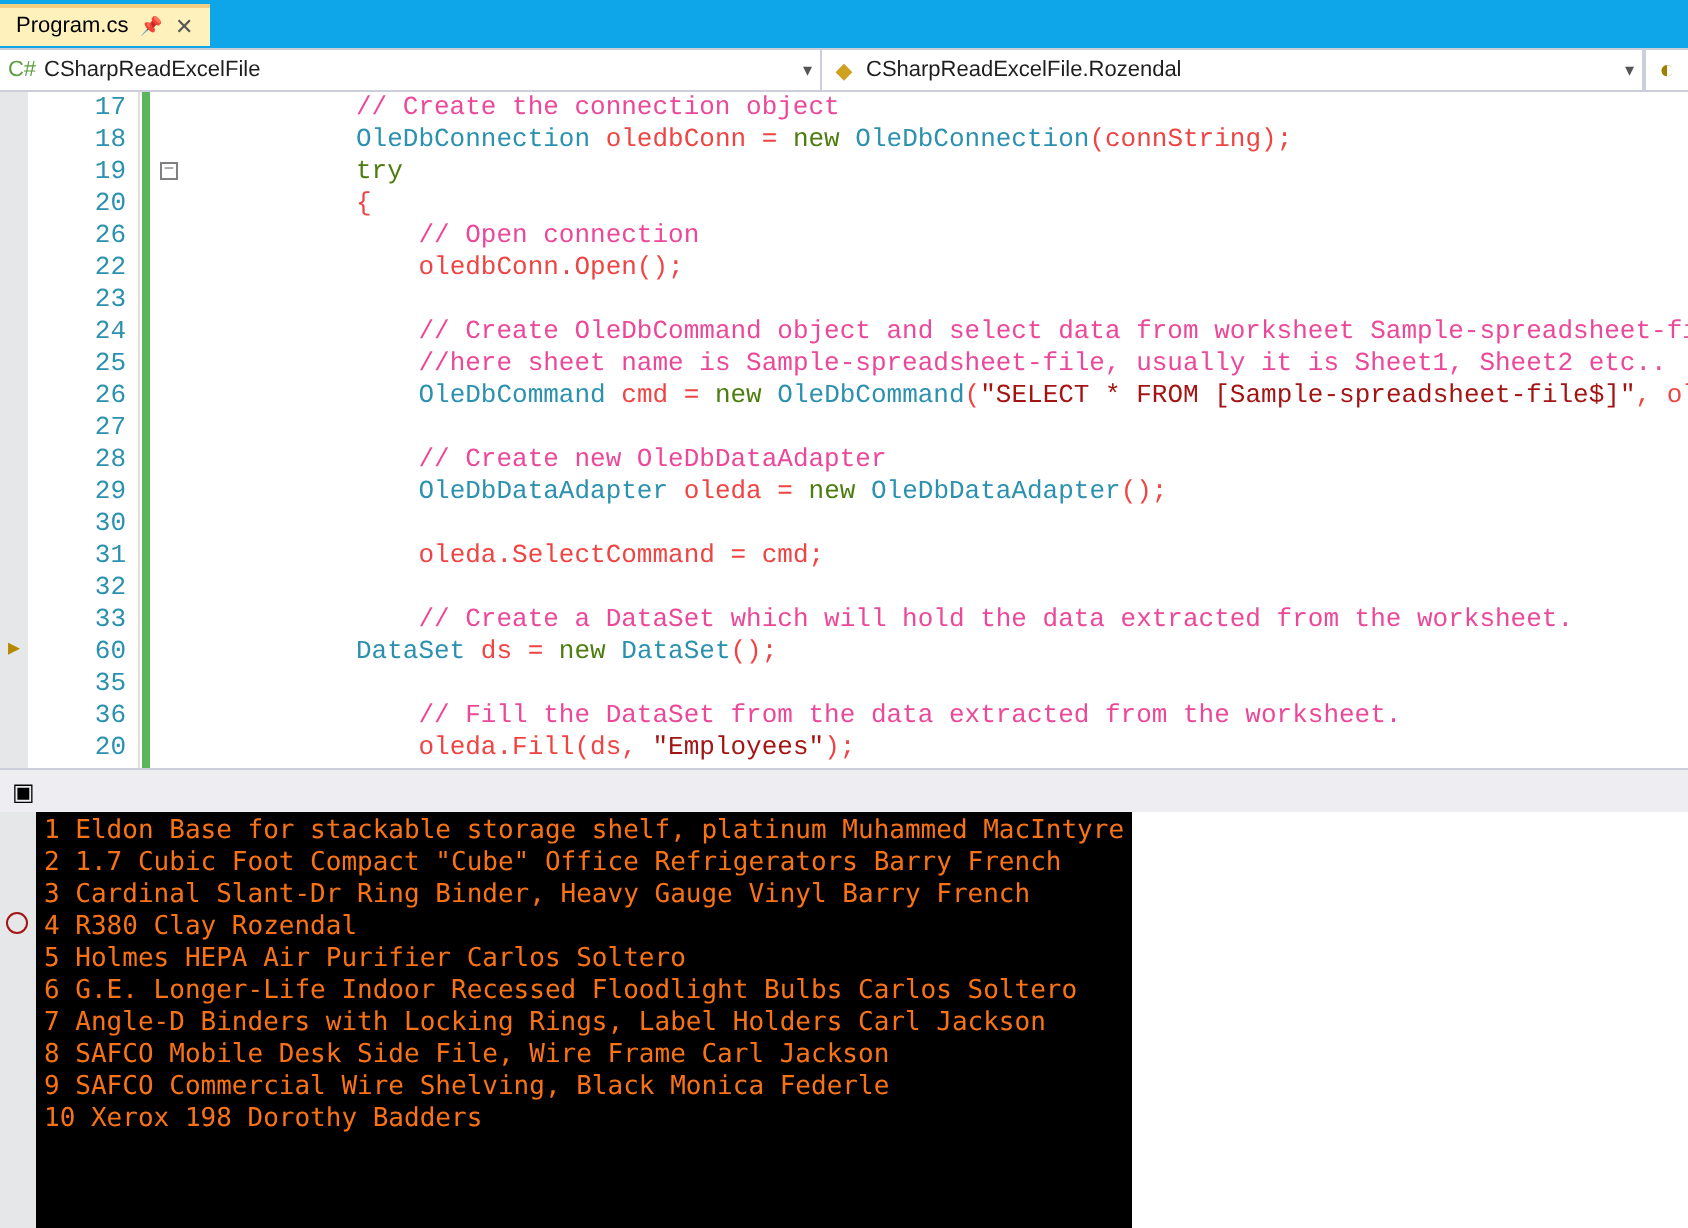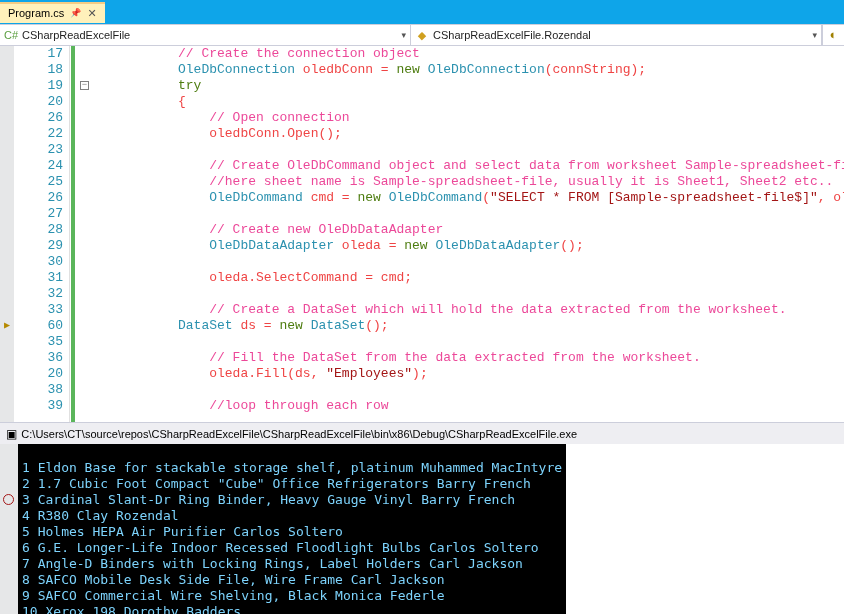--- a/index.html
+++ b/index.html
@@ -140,26 +140,26 @@
   display: flex;
   align-items: center;
   padding: 0 6px;
   font-family: "Segoe UI", sans-serif;
   font-size: 11px;
   gap: 4px;
 }
 .console-bar .icon { font-size: 12px; }
 .console {
   background: #000000;
-  color: #7dd3fc;
+  color: #f97316;
   font-family: Consolas, monospace;
   font-size: 13px;
-  padding: 16px 4px;
+  padding: 2px 4px;
   line-height: 16px;
-  height: 170px;
+  height: 208px;
   overflow: hidden;
   white-space: pre;
   position: relative;
 }
 .console-wrapper {
   display: flex;
 }
 .console-gutter {
   width: 18px;
   background: #e6e7e8;
@@ -277,21 +277,20 @@
       <div class="line"></div>
       <div class="line"></div>
       <div class="line"></div>
       <div class="line"></div>
     </div>
   <div class="code-area" id="code-area"><div class="line"><span></span><span class="c-comment">// Create the connection object</span></div><div class="line"><span></span><span class="c-type">OleDbConnection</span><span class="c-plain"> oledbConn = </span><span class="c-key">new</span><span class="c-plain"> </span><span class="c-type">OleDbConnection</span><span class="c-plain">(connString);</span></div><div class="line"><span></span><span class="c-key">try</span></div><div class="line"><span></span><span class="c-plain">{</span></div><div class="line"><span>    </span><span class="c-comment">// Open connection</span></div><div class="line"><span>    </span><span class="c-plain">oledbConn.Open();</span></div><div class="line"><span>    </span></div><div class="line"><span>    </span><span class="c-comment">// Create OleDbCommand object and select data from worksheet Sample-spreadsheet-file</span></div><div class="line"><span>    </span><span class="c-comment">//here sheet name is Sample-spreadsheet-file, usually it is Sheet1, Sheet2 etc..</span></div><div class="line"><span>    </span><span class="c-type">OleDbCommand</span><span class="c-plain"> cmd = </span><span class="c-key">new</span><span class="c-plain"> </span><span class="c-type">OleDbCommand</span><span class="c-plain">(</span><span class="c-str">"SELECT * FROM [Sample-spreadsheet-file$]"</span><span class="c-plain">, oledbConn);</span></div><div class="line"><span>    </span></div><div class="line"><span>    </span><span class="c-comment">// Create new OleDbDataAdapter</span></div><div class="line"><span>    </span><span class="c-type">OleDbDataAdapter</span><span class="c-plain"> oleda = </span><span class="c-key">new</span><span class="c-plain"> </span><span class="c-type">OleDbDataAdapter</span><span class="c-plain">();</span></div><div class="line"><span>    </span></div><div class="line"><span>    </span><span class="c-plain">oleda.SelectCommand = cmd;</span></div><div class="line"><span>    </span></div><div class="line"><span>    </span><span class="c-comment">// Create a DataSet which will hold the data extracted from the worksheet.</span></div><div class="line"><span></span><span class="c-type">DataSet</span><span class="c-plain"> ds = </span><span class="c-key">new</span><span class="c-plain"> </span><span class="c-type">DataSet</span><span class="c-plain">();</span></div><div class="line"><span>    </span></div><div class="line"><span>    </span><span class="c-comment">// Fill the DataSet from the data extracted from the worksheet.</span></div><div class="line"><span>    </span><span class="c-plain">oleda.Fill(ds, </span><span class="c-str">"Employees"</span><span class="c-plain">);</span></div><div class="line"><span>    </span></div><div class="line"><span>    </span><span class="c-comment">//loop through each row</span></div></div>
 </div>
 
 <div class="console-bar">
   <span class="icon">▣</span>
-  <span>C:\Users\CT\source\repos\CSharpReadExcelFile\CSharpReadExcelFile\bin\x86\Debug\CSharpReadExcelFile.exe</span>
 </div>
 
 <div class="console-wrapper">
   <div class="console-gutter">
     <div class="red-bp"></div>
   </div>
   <div class="console" id="console"><div>1 Eldon Base for stackable storage shelf, platinum Muhammed MacIntyre</div><div>2 1.7 Cubic Foot Compact "Cube" Office Refrigerators Barry French</div><div>3 Cardinal Slant-Dr Ring Binder, Heavy Gauge Vinyl Barry French</div><div>4 R380 Clay Rozendal</div><div>5 Holmes HEPA Air Purifier Carlos Soltero</div><div>6 G.E. Longer-Life Indoor Recessed Floodlight Bulbs Carlos Soltero</div><div>7 Angle-D Binders with Locking Rings, Label Holders Carl Jackson</div><div>8 SAFCO Mobile Desk Side File, Wire Frame Carl Jackson</div><div>9 SAFCO Commercial Wire Shelving, Black Monica Federle</div><div>10 Xerox 198 Dorothy Badders</div></div>
 </div>
 
 </body></html>

